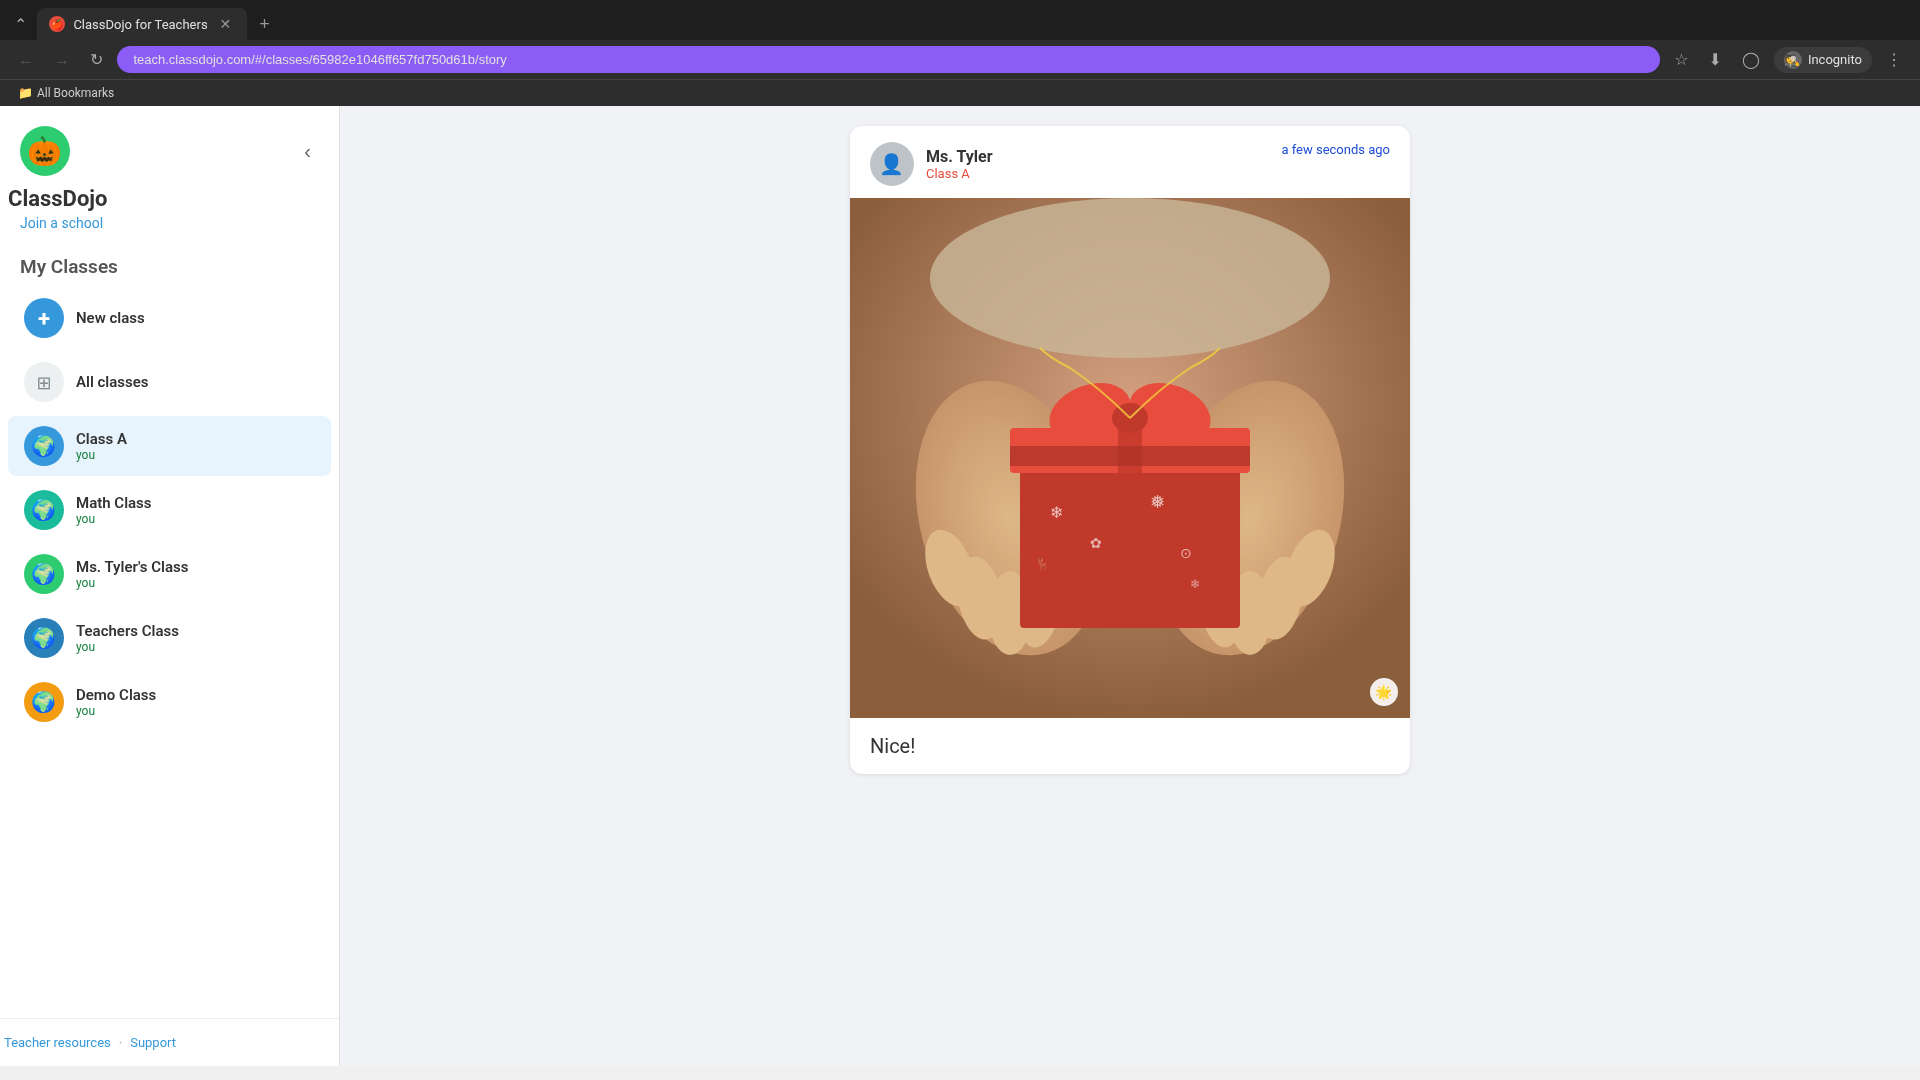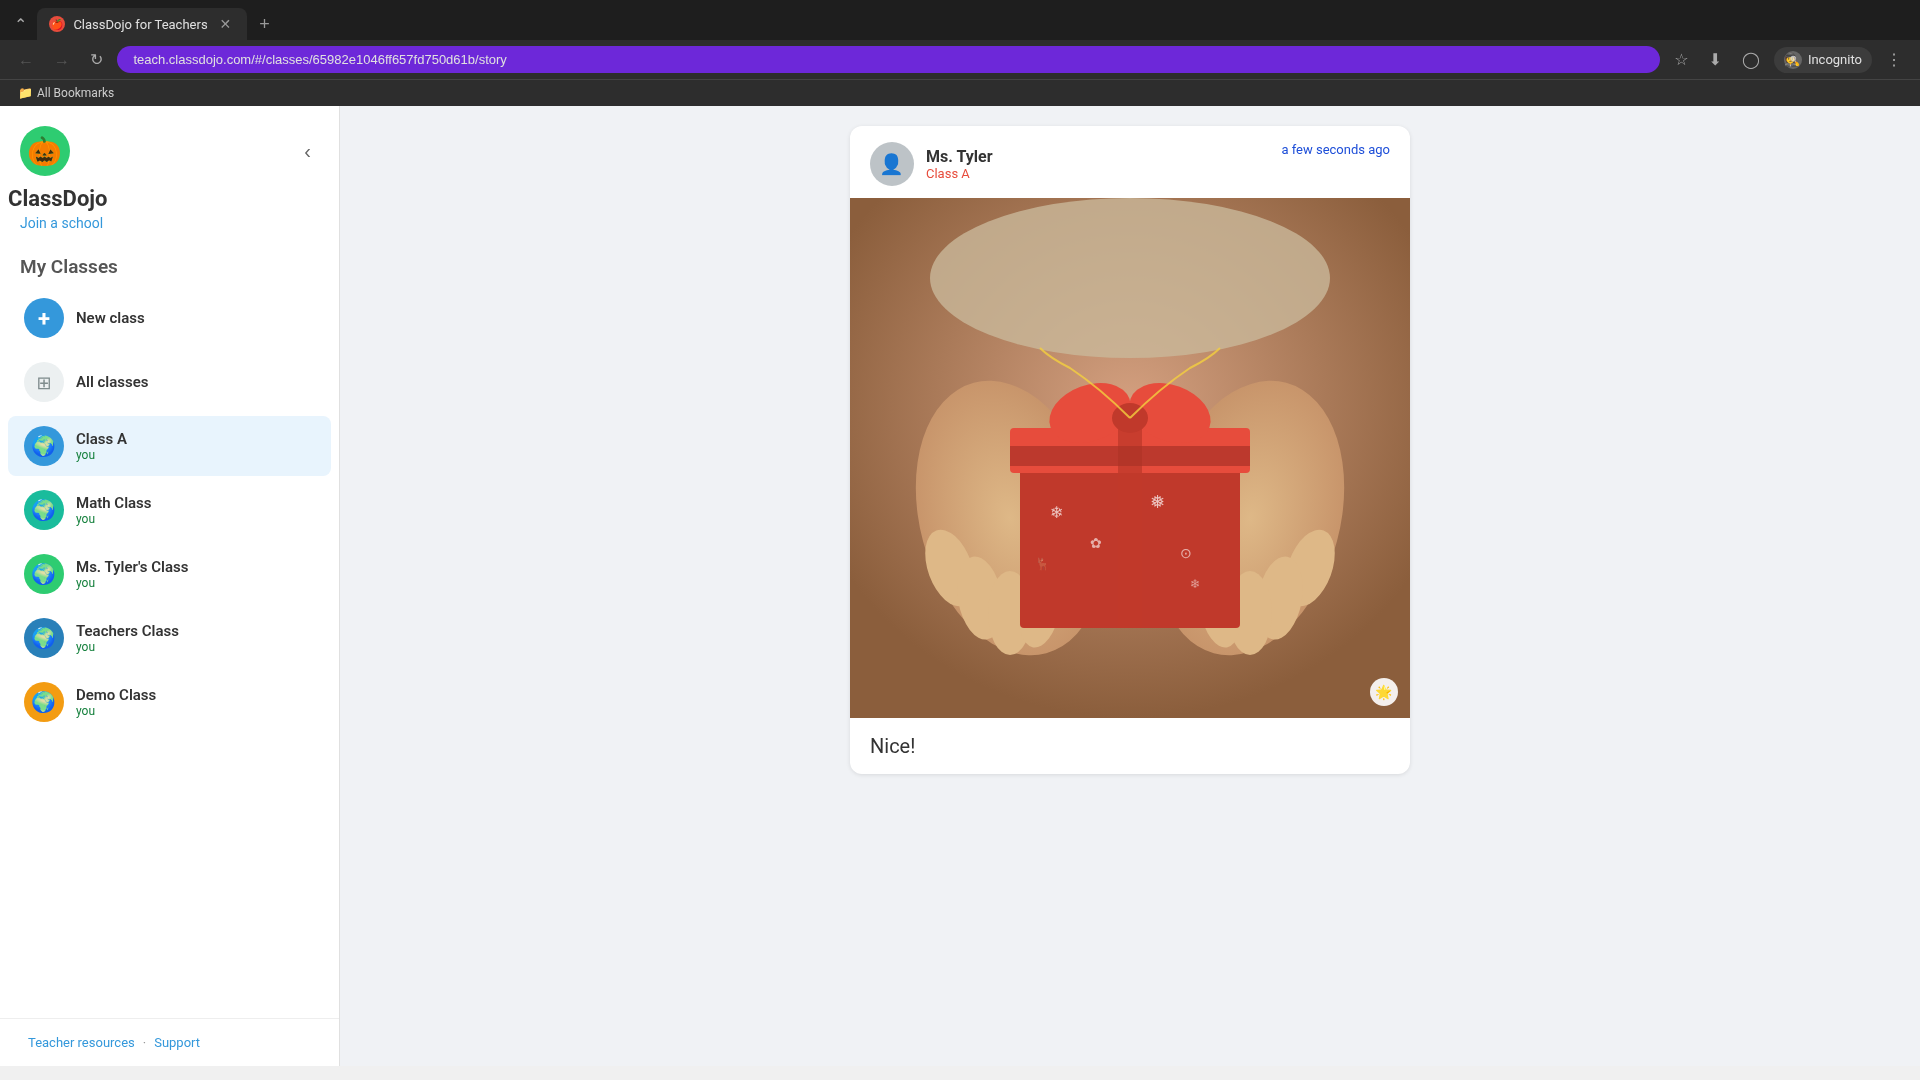--- a/index.html
+++ b/index.html
@@ -9,21 +9,21 @@
     .browser-chrome { background: #2d2d2d; width: 100%; }
     .browser-tabbar { display: flex; align-items: center; padding: 8px 8px 0; background: #1e1e1e; gap: 4px; }
     .browser-tab { display: flex; align-items: center; gap: 8px; background: #2d2d2d; padding: 6px 12px; border-radius: 8px 8px 0 0; min-width: 200px; max-width: 240px; cursor: pointer; }
     .browser-tab .tab-favicon { width: 16px; height: 16px; background: #e74c3c; border-radius: 50%; display: flex; align-items: center; justify-content: center; font-size: 10px; color: white; }
     .browser-tab .tab-title { font-size: 13px; color: #e0e0e0; flex: 1; white-space: nowrap; overflow: hidden; text-overflow: ellipsis; }
     .browser-tab .tab-close { color: #999; font-size: 14px; cursor: pointer; padding: 2px 4px; border-radius: 50%; }
     .browser-tab-new { background: none; border: none; color: #999; font-size: 18px; cursor: pointer; padding: 4px 8px; }
     .browser-nav { display: flex; align-items: center; padding: 6px 12px; gap: 8px; background: #2d2d2d; }
     .nav-btn { background: none; border: none; color: #aaa; font-size: 16px; cursor: pointer; padding: 4px 6px; border-radius: 4px; }
     .nav-btn.disabled { color: #555; cursor: default; }
-    .address-bar { flex: 1; background: #6d28d9; border: none; border-radius: 20px; padding: 6px 16px; color: #e0e0e0; font-size: 13px; outline: none; }
+    .address-bar { flex: 1; background: #8b5cf6; border: none; border-radius: 20px; padding: 6px 16px; color: #e0e0e0; font-size: 13px; outline: none; }
     .nav-actions { display: flex; align-items: center; gap: 8px; }
     .nav-action-btn { background: none; border: none; color: #aaa; font-size: 16px; cursor: pointer; padding: 4px 6px; border-radius: 4px; }
     .incognito-badge { display: flex; align-items: center; gap: 6px; background: #3c3c3c; border-radius: 16px; padding: 4px 10px; cursor: pointer; }
     .incognito-badge span { color: #e0e0e0; font-size: 13px; }
     .incognito-icon { width: 18px; height: 18px; background: #666; border-radius: 50%; display: inline-flex; align-items: center; justify-content: center; font-size: 11px; color: white; }
     .bookmarks-bar { background: #2d2d2d; padding: 4px 12px; display: flex; align-items: center; gap: 4px; border-top: 1px solid #444; }
     .bookmark-item { color: #ccc; font-size: 12px; cursor: pointer; padding: 2px 6px; display: flex; align-items: center; gap: 4px; }
 
     
     .app-container { display: flex; height: calc(1080px - 120px); background: #f5f5f5; }
@@ -42,21 +42,21 @@
     .sidebar-item-icon { width: 40px; height: 40px; border-radius: 50%; display: flex; align-items: center; justify-content: center; font-size: 18px; flex-shrink: 0; }
     .icon-blue { background: #3498db; }
     .icon-teal { background: #1abc9c; }
     .icon-green { background: #2ecc71; }
     .icon-orange { background: #f39c12; }
     .icon-grid { background: #ecf0f1; color: #7f8c8d; }
     .icon-plus { background: #3498db; color: white; font-size: 22px; font-weight: bold; }
     .sidebar-item-text { flex: 1; }
     .sidebar-item-name { font-size: 15px; font-weight: 600; color: #333; }
     .sidebar-item-sub { font-size: 12px; color: #15803d; }
-    .sidebar-footer { margin-top: auto; padding: 16px 28px; border-top: 1px solid #eee; display: flex; gap: 8px; align-items: center; }
+    .sidebar-footer { margin-top: auto; padding: 16px 4px; border-top: 1px solid #eee; display: flex; gap: 8px; align-items: center; }
     .footer-link { color: #3498db; font-size: 13px; cursor: pointer; }
     .footer-sep { color: #999; font-size: 13px; }
 
     
     .content-area { flex: 1; overflow-y: auto; background: #f0f2f5; display: flex; justify-content: center; padding: 20px 0; }
     .feed-container { width: 560px; max-width: 100%; }
 
     
     .post-card { background: white; border-radius: 12px; overflow: hidden; box-shadow: 0 1px 4px rgba(0,0,0,0.1); }
     .post-header { display: flex; align-items: flex-start; justify-content: space-between; padding: 16px 20px 12px; }

